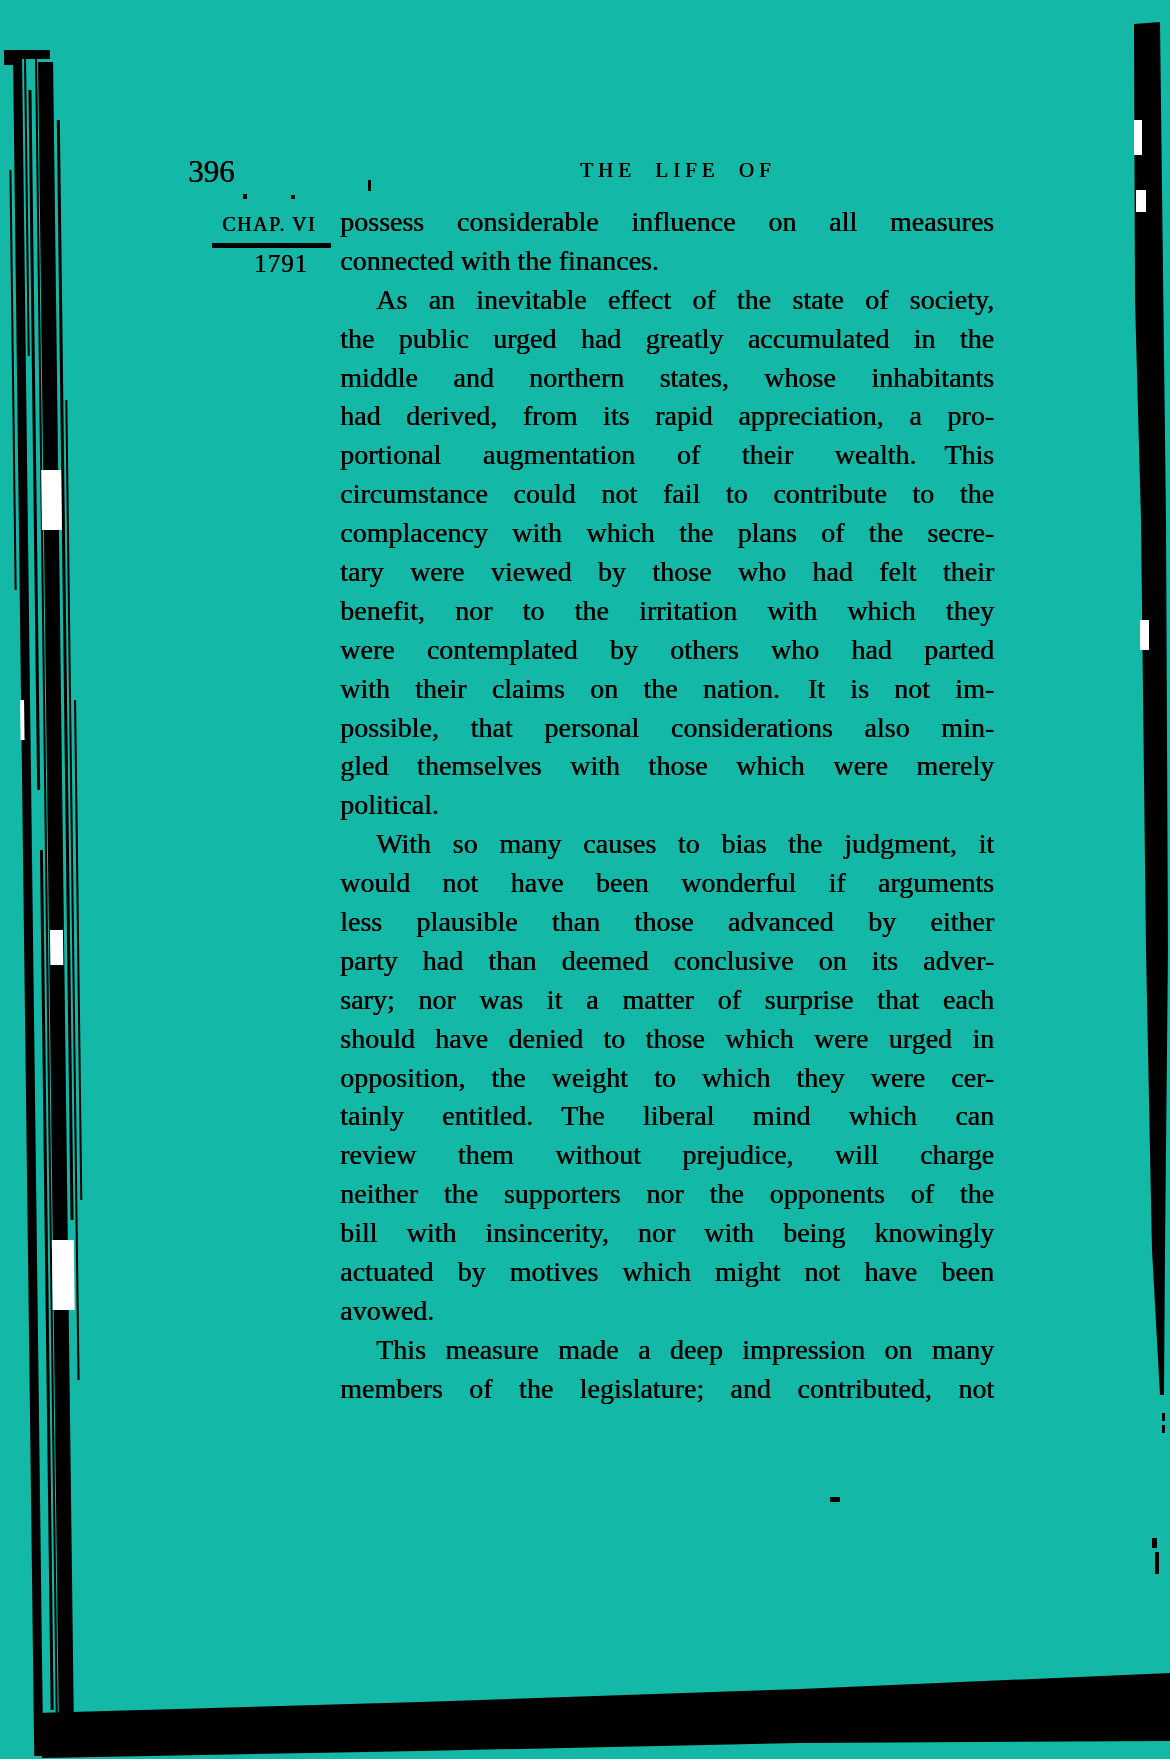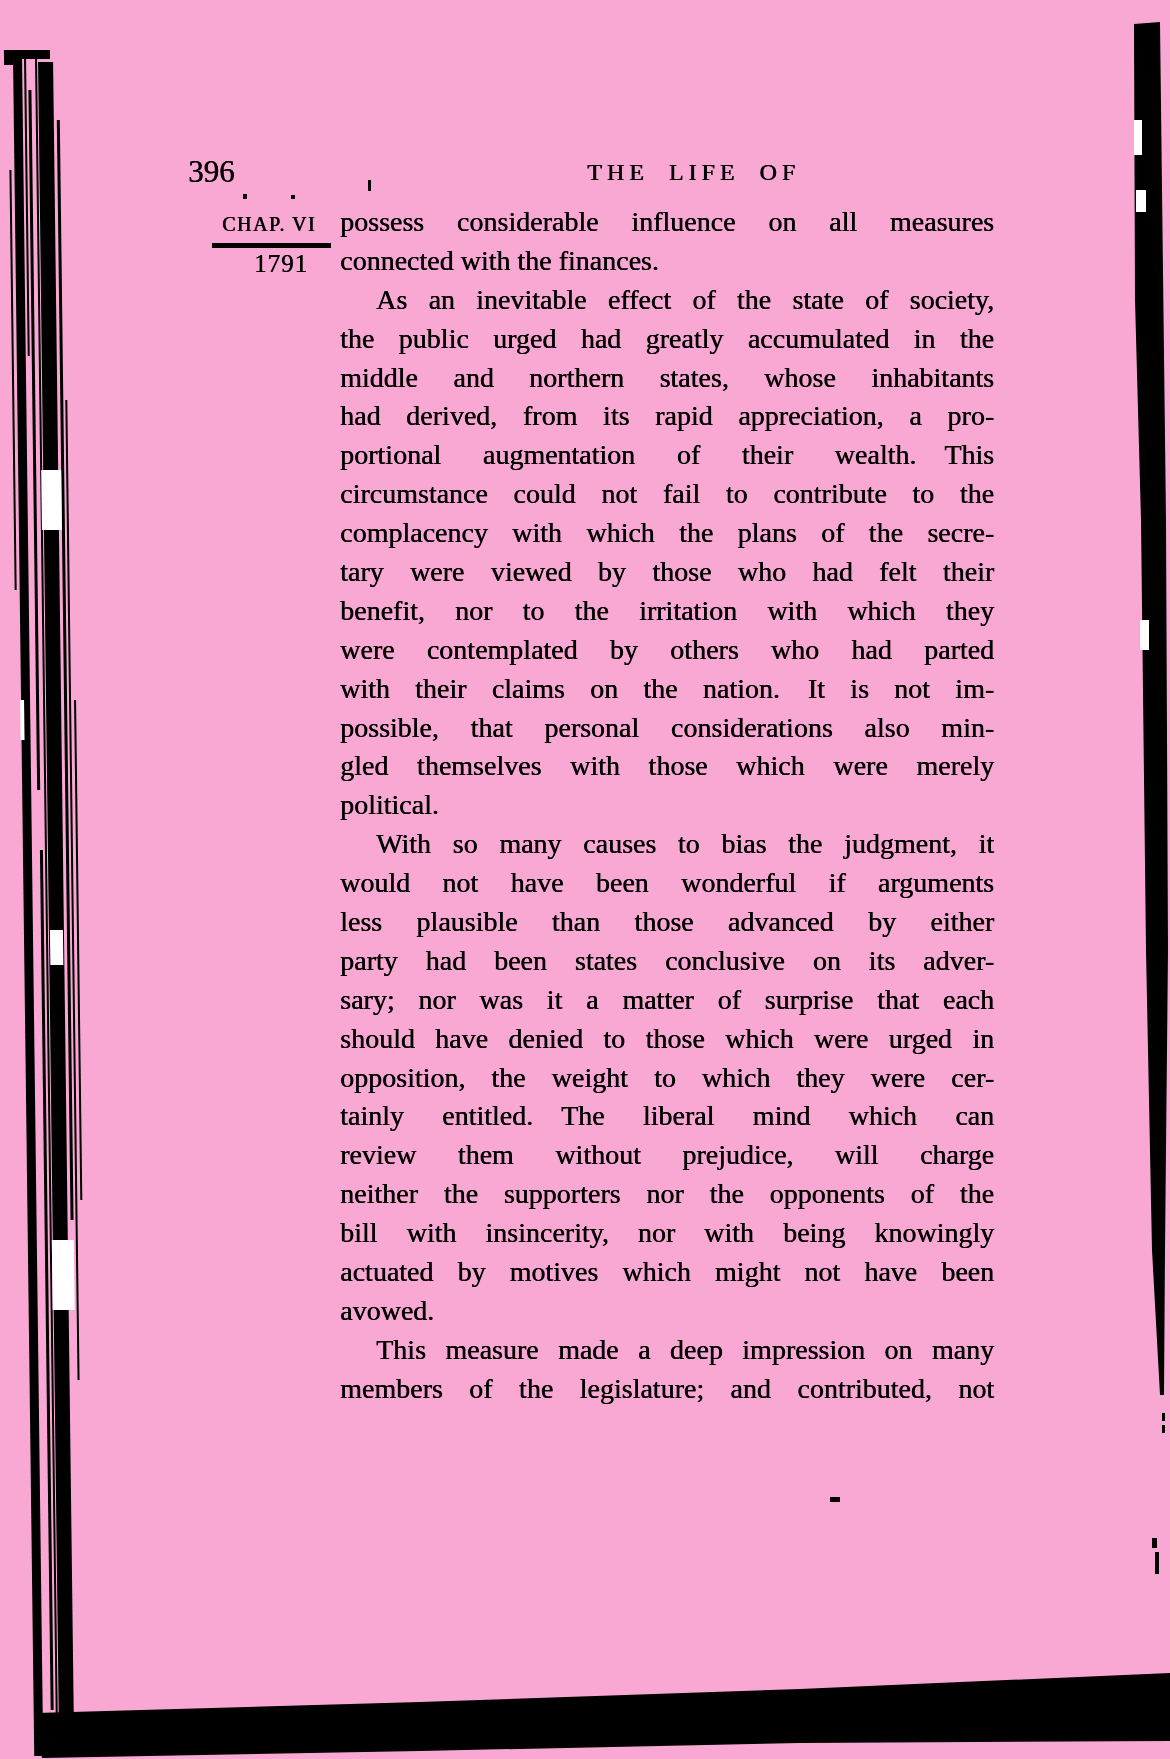--- a/index.html
+++ b/index.html
@@ -2,33 +2,33 @@
 <html><head>
 <meta charset="utf-8">
 <style>
   html,body{margin:0;padding:0;}
   body{
     width:1170px;height:1759px;position:relative;overflow:hidden;
     background:#ffffff;
     font-family:"Liberation Serif","DejaVu Serif",serif;
     color:#000;
   }
-  .page{position:absolute;inset:0;background:#f9a8d4;}
+  .page{position:absolute;inset:0;background:#14b8a6;}
   
   .artifacts{position:absolute;left:0;top:0;width:1170px;height:1759px;pointer-events:none;}
   
   .page-number{
     position:absolute;left:188px;top:156px;
     font-size:31px;line-height:1;letter-spacing:0px;
     text-shadow:0.6px 0 0 #000;
   }
   .running-header{
     position:absolute;left:580px;top:160px;
-    font-size:24px;line-height:1;letter-spacing:5px;word-spacing:9px;
-    text-shadow:0.7px 0 0 #000;white-space:nowrap;margin-left:7px;
+    font-size:21px;line-height:1;letter-spacing:5px;word-spacing:9px;
+    text-shadow:0.7px 0 0 #000;white-space:nowrap;
   }
   
   .chapter-note{
     position:absolute;left:222px;top:214px;
     font-size:20px;line-height:1;letter-spacing:1.5px;
     text-shadow:0.7px 0 0 #000;white-space:nowrap;
   }
   .margin-rule{
     position:absolute;left:212px;top:243px;width:119px;height:5px;background:#000;
   }
@@ -82,21 +82,21 @@
       <div class="line j">tary were viewed by those who had felt their</div>
       <div class="line j">benefit, nor to the irritation with which they</div>
       <div class="line j">were contemplated by others who had parted</div>
       <div class="line j">with their claims on the nation. It is not im-</div>
       <div class="line j">possible, that personal considerations also min-</div>
       <div class="line j">gled themselves with those which were merely</div>
       <div class="line">political.</div>
       <div class="line j in">With so many causes to bias the judgment, it</div>
       <div class="line j">would not have been wonderful if arguments</div>
       <div class="line j">less plausible than those advanced by either</div>
-      <div class="line j">party had been states conclusive on its adver-</div>
+      <div class="line j">party had than deemed conclusive on its adver-</div>
       <div class="line j">sary; nor was it a matter of surprise that each</div>
       <div class="line j">should have denied to those which were urged in</div>
       <div class="line j">opposition, the weight to which they were cer-</div>
       <div class="line j">tainly entitled. The liberal mind which can</div>
       <div class="line j">review them without prejudice, will charge</div>
       <div class="line j">neither the supporters nor the opponents of the</div>
       <div class="line j">bill with insincerity, nor with being knowingly</div>
       <div class="line j">actuated by motives which might not have been</div>
       <div class="line">avowed.</div>
       <div class="line j in">This measure made a deep impression on many</div>

